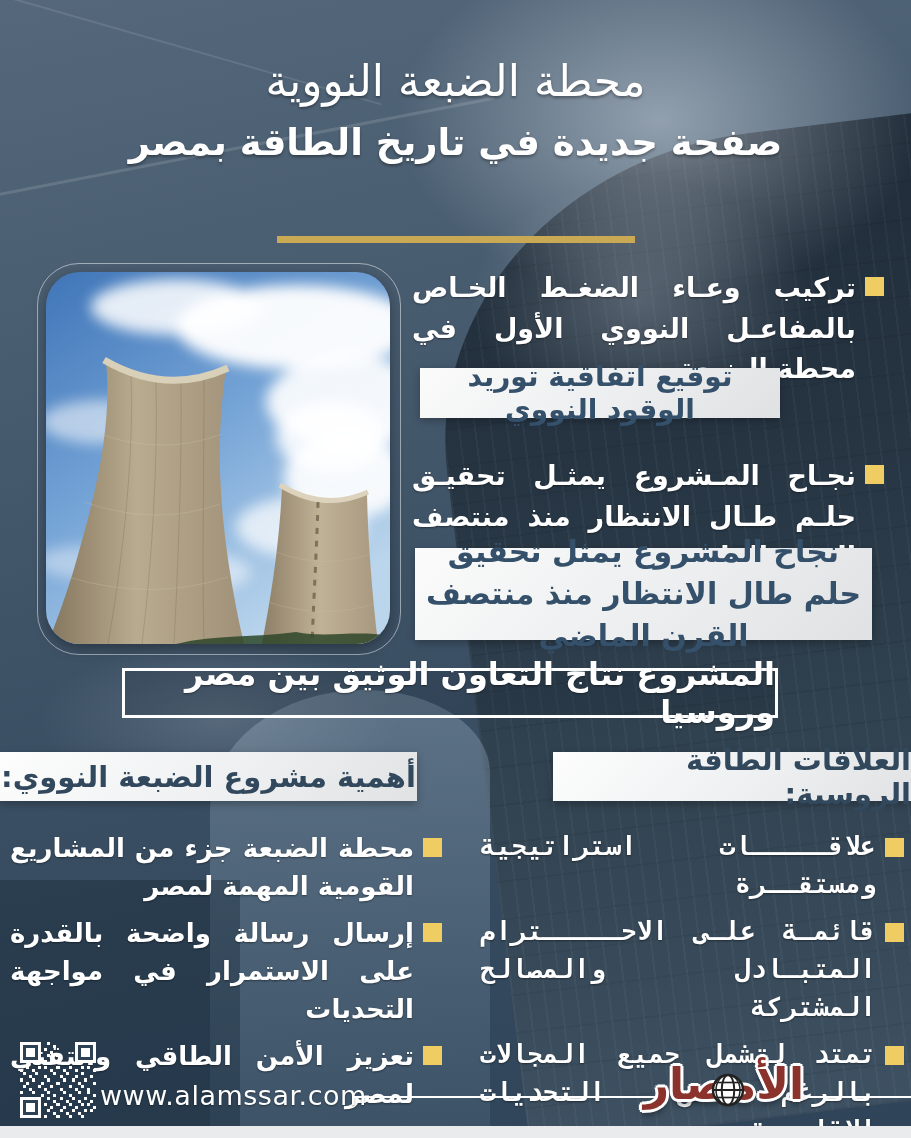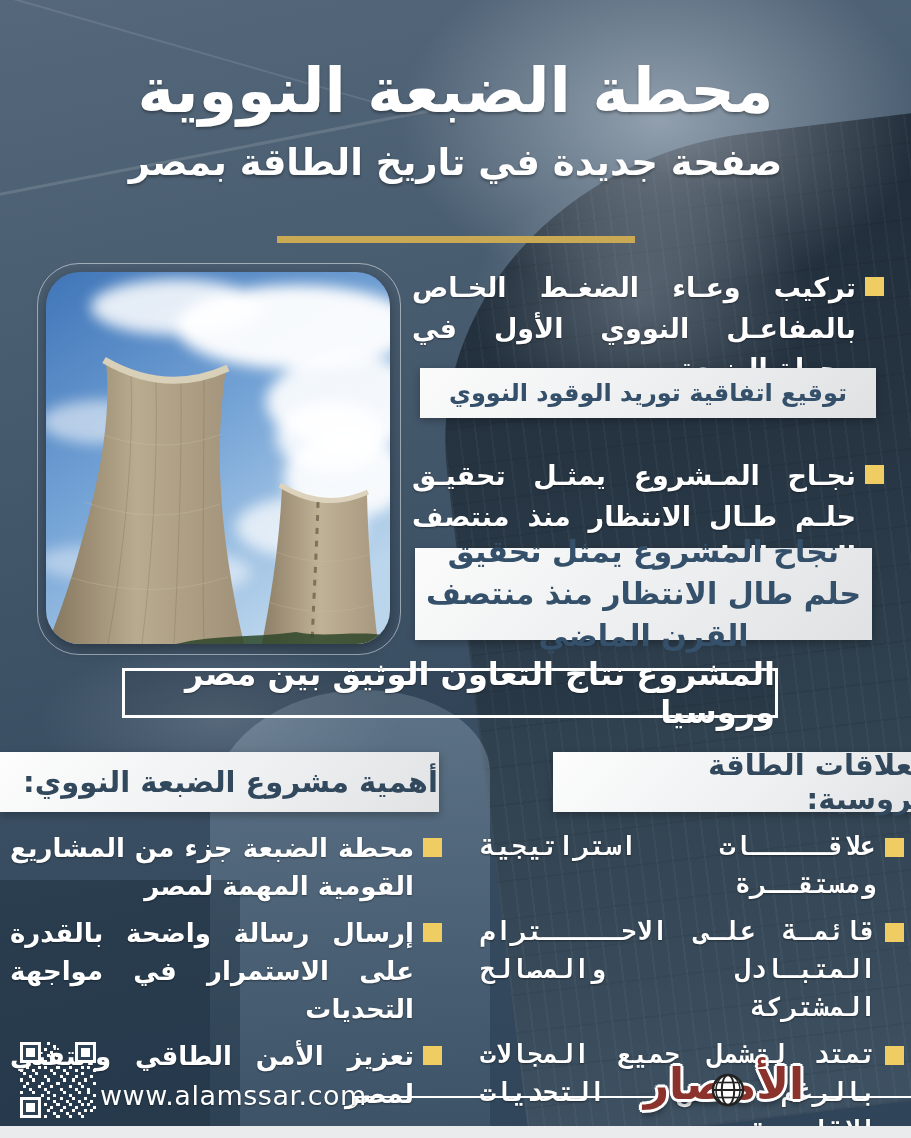--- a/index.html
+++ b/index.html
@@ -29,55 +29,55 @@
     left:210px;top:690px;width:280px;height:460px;
     background:linear-gradient(180deg,rgba(150,172,192,.38),rgba(96,121,145,.22));
     border-top-left-radius:55% 26%;border-top-right-radius:45% 18%;
   }
   .bg-dark-left{left:0;top:880px;width:240px;height:260px;background:rgba(18,33,50,.35);}
   .bg-cloud-low{left:40px;top:640px;width:360px;height:160px;
     background:radial-gradient(closest-side,rgba(210,220,230,.18),rgba(210,220,230,0));}
 
   
   .header{position:absolute;top:56px;left:0;width:100%;text-align:center;color:#fff;direction:rtl;}
-  .title{font-size:62px;font-weight:700;line-height:1.12;text-shadow:0 2px 3px rgba(0,0,0,.35);}
+  .title{font-size:44px;font-weight:400;line-height:1.12;text-shadow:0 2px 3px rgba(0,0,0,.35);}
   .subtitle{font-size:37px;font-weight:700;margin-top:16px;text-shadow:0 2px 3px rgba(0,0,0,.35);}
   .divider{position:absolute;left:277px;top:236px;width:358px;height:7px;}
 
   
   .photo-outline{position:absolute;left:37px;top:263px;width:362px;height:390px;
     border:1px solid rgba(255,255,255,.5);border-radius:42px;}
   .photo-frame{position:absolute;left:46px;top:272px;width:344px;height:372px;
     border-radius:34px;overflow:hidden;box-shadow:0 4px 14px rgba(0,0,0,.35);}
   .photo-frame svg{display:block;}
 
   
   .bullet{display:flex;gap:9px;direction:rtl;color:#fff;font-weight:700;
     text-align:justify;text-shadow:0 1px 2px rgba(0,0,0,.4);}
   .sq{flex:0 0 auto;width:19px;height:19px;margin-top:9px;}
   .p1{position:absolute;left:412px;top:268px;width:472px;font-size:27px;line-height:1.5;}
   .p2{position:absolute;left:412px;top:456px;width:472px;font-size:27px;line-height:1.5;}
   .whitebox{position:absolute;display:flex;align-items:center;justify-content:center;
     direction:rtl;font-weight:700;color:#35506a;text-align:center;
     background:linear-gradient(135deg,#fbfbfb 0%,#eceeef 55%,#dfe1e3 100%);
     box-shadow:0 3px 8px rgba(0,0,0,.28);}
-  .box1{left:420px;top:368px;width:456px;height:50px;font-size:24px;}
+  .box1{left:420px;top:368px;width:360px;height:50px;font-size:28px;}
   .box2{left:415px;top:548px;width:457px;height:92px;font-size:30px;line-height:1.4;}
 
   
   .banner{position:absolute;left:122px;top:668px;width:650px;height:44px;
     border:3px solid #ffffff;background:rgba(14,27,40,.18);
     display:flex;align-items:center;justify-content:center;direction:rtl;
     color:#fff;font-size:32px;font-weight:700;text-shadow:0 1px 2px rgba(0,0,0,.4);}
 
   
-  .sec-hdr{position:absolute;top:752px;height:60px;display:flex;align-items:center;justify-content:center;
+  .sec-hdr{position:absolute;top:752px;height:49px;display:flex;align-items:center;justify-content:center;
     direction:rtl;font-size:29px;font-weight:700;color:#32485d;
     background:linear-gradient(135deg,#fdfdfd 0%,#eef0f1 55%,#e0e2e4 100%);
-    box-shadow:0 3px 8px rgba(0,0,0,.28);padding-left:22px;}
+    box-shadow:0 3px 8px rgba(0,0,0,.28);}
   .hdr-left{left:0;width:417px;}
   .hdr-right{left:553px;width:358px;}
 
   
   .col{position:absolute;top:830px;display:flex;flex-direction:column;gap:10px;}
   .col-left{left:10px;width:432px;}
   .col-right{left:480px;width:424px;font-family:Liberation Mono, monospace;}
   .col .bullet{font-size:26px;line-height:1.45;}
   .col .sq{margin-top:8px;}
 

